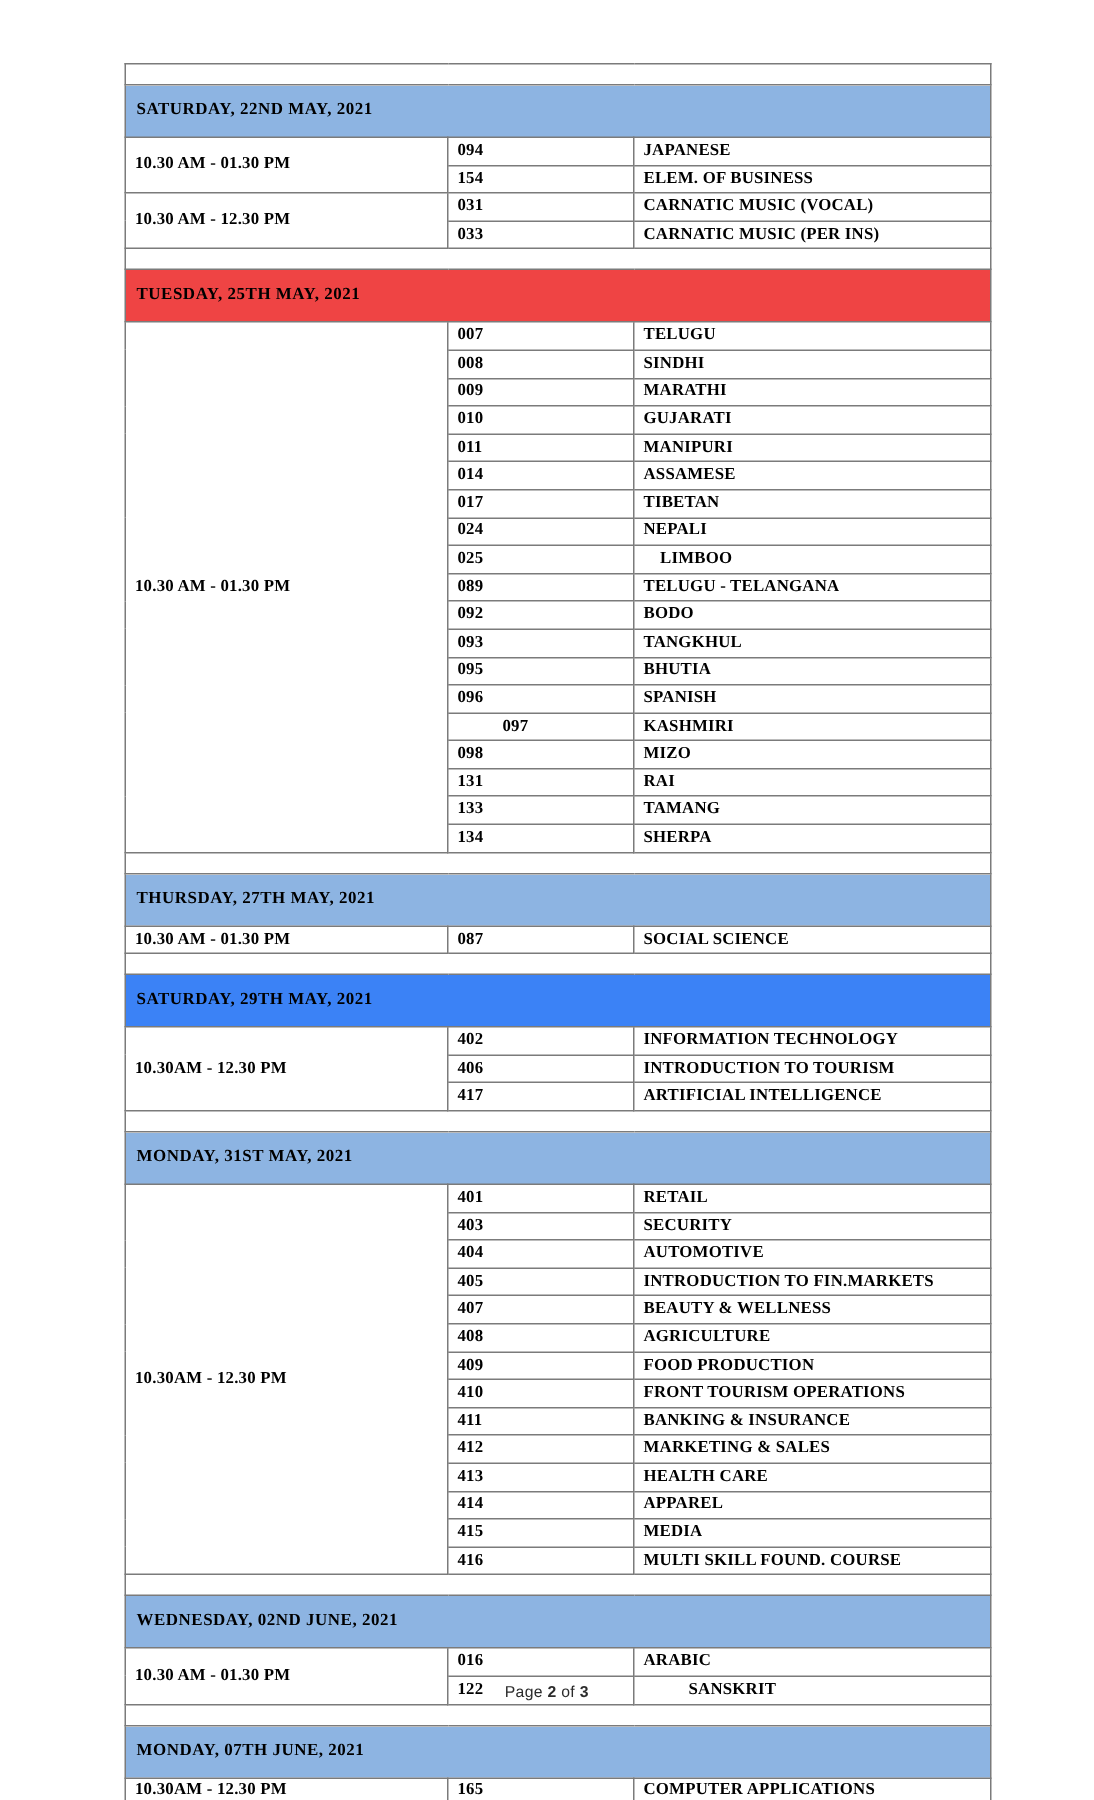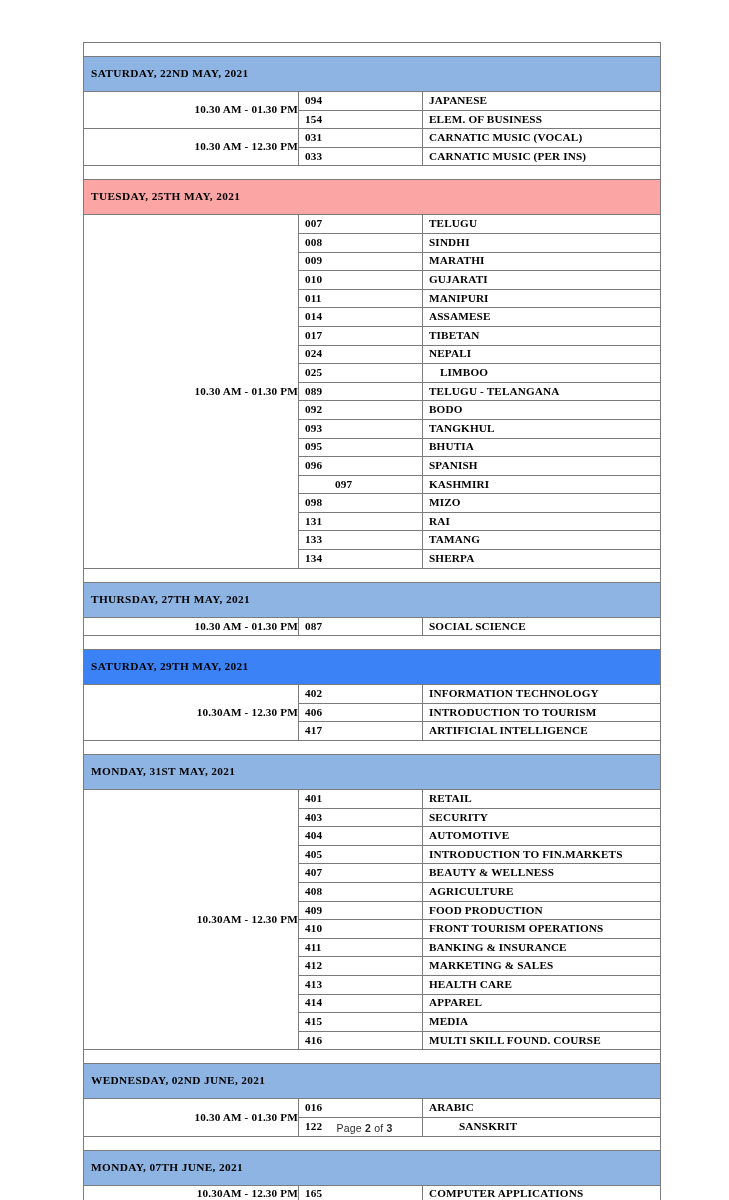--- a/index.html
+++ b/index.html
@@ -63,21 +63,21 @@
   tr.spacer-row td.spacer-cell {
     background: #ffffff;
     height: 14px;
     border-left: 1px solid #7b7b7b;
     border-right: 1px solid #7b7b7b;
     border-top: 1px solid #7b7b7b;
     border-bottom: 1px solid #7b7b7b;
   }
 
   td.time-cell {
-    text-align: right;
+    text-align: left;
     padding-left: 7px;
     font-size: 11.3px;
     letter-spacing: 0.2px;
   }
   td.code-cell {
     text-align: left;
     padding-left: 8px;
     font-size: 11.2px;
     letter-spacing: 0.3px;
   }
@@ -133,21 +133,21 @@
           <td class="subj-cell" style="border-color: rgb(123, 123, 123);">CARNATIC MUSIC (VOCAL)</td>
         </tr>
         <tr>
           <td class="code-cell" style="border-color: rgb(123, 123, 123);">033</td>
           <td class="subj-cell" style="border-color: rgb(123, 123, 123);">CARNATIC MUSIC (PER INS)</td>
         </tr>
         <tr class="spacer-row">
           <td class="spacer-cell" colspan="3" style="border-color: rgb(123, 123, 123);"></td>
         </tr>
         <tr class="day-row">
-          <td class="day-cell" colspan="3" style="background: #fca5a5; border-color: rgb(123, 123, 123);">TUESDAY, 25TH MAY, 2021</td>
+          <td class="day-cell" colspan="3" style="background: #ef4444; border-color: rgb(123, 123, 123);">TUESDAY, 25TH MAY, 2021</td>
         </tr>
         <tr>
           <td class="time-cell" rowspan="19" style="border-color: rgb(123, 123, 123);">10.30 AM - 01.30 PM</td>
           <td class="code-cell" style="border-color: rgb(123, 123, 123);">007</td>
           <td class="subj-cell" style="border-color: rgb(123, 123, 123);">TELUGU</td>
         </tr>
         <tr>
           <td class="code-cell" style="border-color: rgb(123, 123, 123);">008</td>
           <td class="subj-cell" style="border-color: rgb(123, 123, 123);">SINDHI</td>
         </tr>

